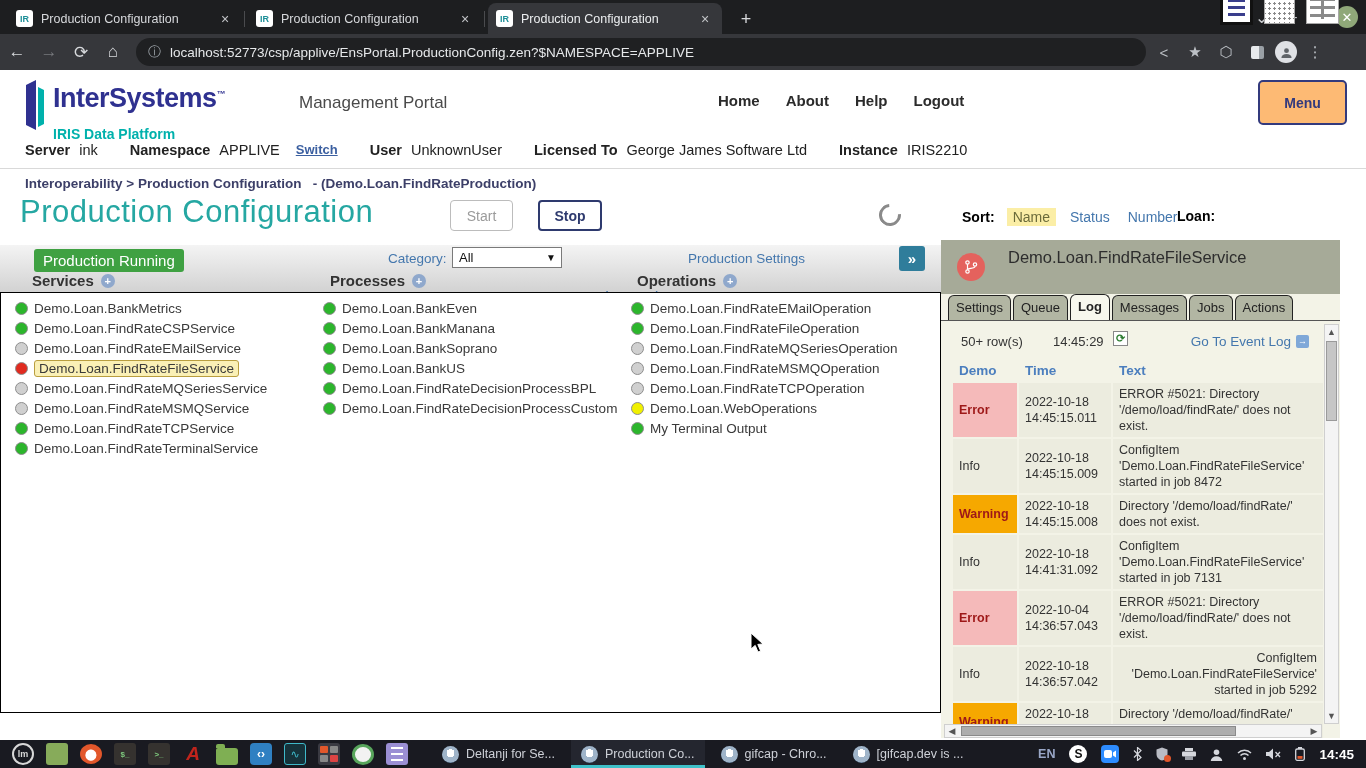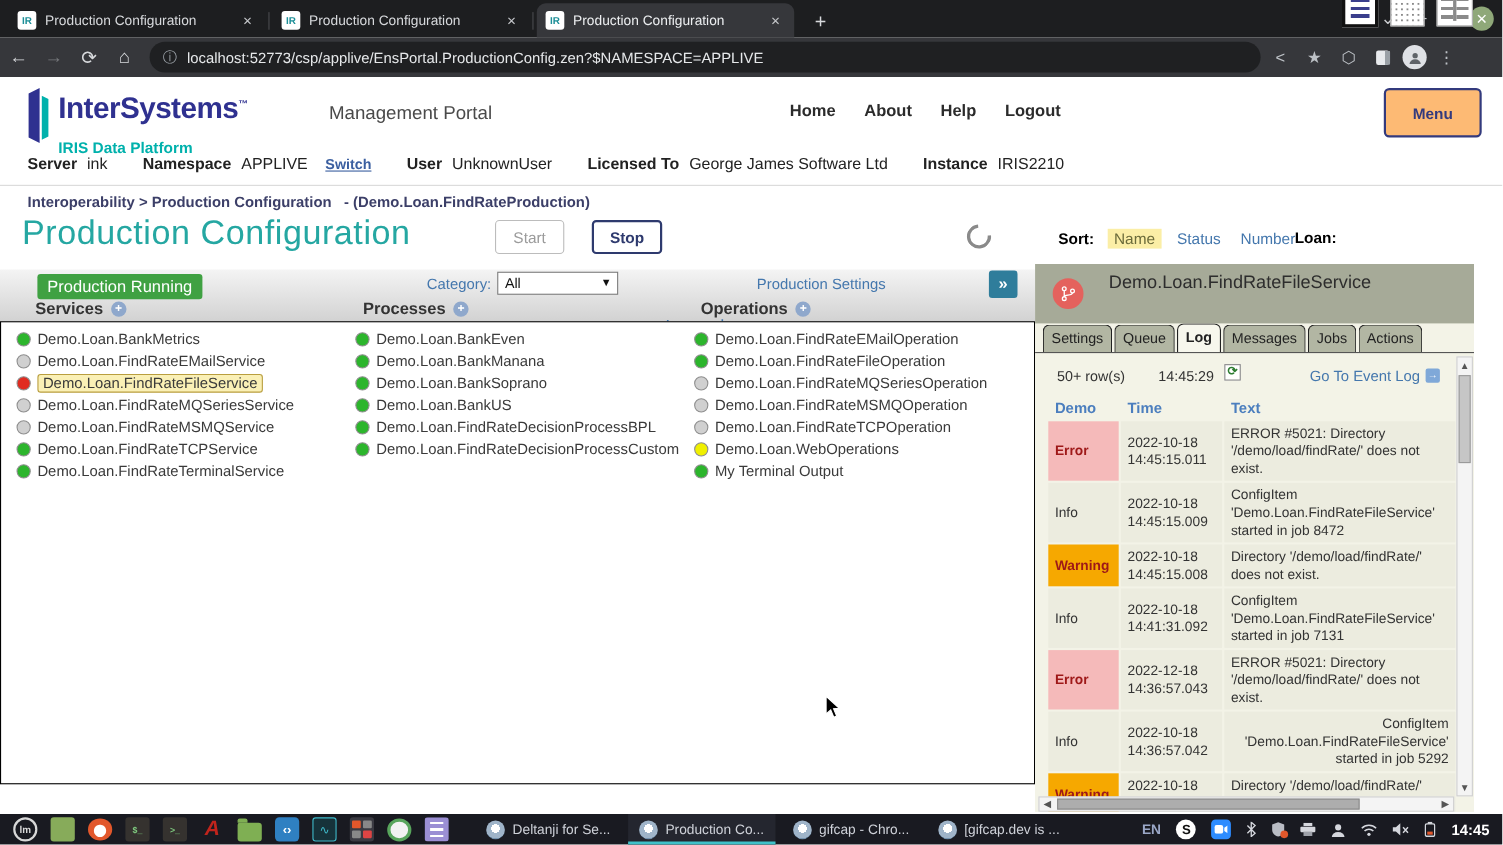--- a/index.html
+++ b/index.html
@@ -304,20 +304,24 @@
       </div>
   </div>
 
   <div id="listbox">
     <div class="item-col" id="col-services">
         <div class="prod-item">
           <span class="dot" style="background: rgb(44, 181, 44);"></span>
           <span class="nm">Demo.Loan.BankMetrics</span>
         </div>
         <div class="prod-item">
+          <span class="dot" style="background: rgb(44, 181, 44);"></span>
+          <span class="nm">Demo.Loan.FindRateCSPService</span>
+        </div>
+        <div class="prod-item">
           <span class="dot" style="background: rgb(208, 208, 208);"></span>
           <span class="nm">Demo.Loan.FindRateEMailService</span>
         </div>
         <div class="prod-item selected">
           <span class="dot" style="background: rgb(224, 43, 32);"></span>
           <span class="nm">Demo.Loan.FindRateFileService</span>
         </div>
         <div class="prod-item">
           <span class="dot" style="background: rgb(208, 208, 208);"></span>
           <span class="nm">Demo.Loan.FindRateMQSeriesService</span>
@@ -442,21 +446,21 @@
             <div class="cell" style="min-height: 32px;">2022-10-18 14:45:15.008</div>
             <div class="cell" style="min-height: 32px;">Directory '/demo/load/findRate/' does not exist.</div>
           </div>
           <div class="lrow">
             <div class="cell type-Info" style="min-height: 48px;">Info</div>
             <div class="cell" style="min-height: 48px;">2022-10-18 14:41:31.092</div>
             <div class="cell" style="min-height: 48px;">ConfigItem 'Demo.Loan.FindRateFileService' started in job 7131</div>
           </div>
           <div class="lrow">
             <div class="cell type-Error" style="min-height: 52px;">Error</div>
-            <div class="cell" style="min-height: 52px;">2022-12-18 14:36:57.043</div>
+            <div class="cell" style="min-height: 52px;">2022-10-04 14:36:57.043</div>
             <div class="cell" style="min-height: 52px;">ERROR #5021: Directory '/demo/load/findRate/' does not exist.</div>
           </div>
           <div class="lrow">
             <div class="cell type-Info" style="min-height: 48px;">Info</div>
             <div class="cell" style="min-height: 48px;">2022-10-18 14:36:57.042</div>
             <div class="cell" style="min-height: 48px; text-align: right;">ConfigItem 'Demo.Loan.FindRateFileService' started in job 5292</div>
           </div>
           <div class="lrow">
             <div class="cell type-Warning" style="min-height: 32px;">Warning</div>
             <div class="cell" style="min-height: 32px;">2022-10-18 14:36:57.041</div>

